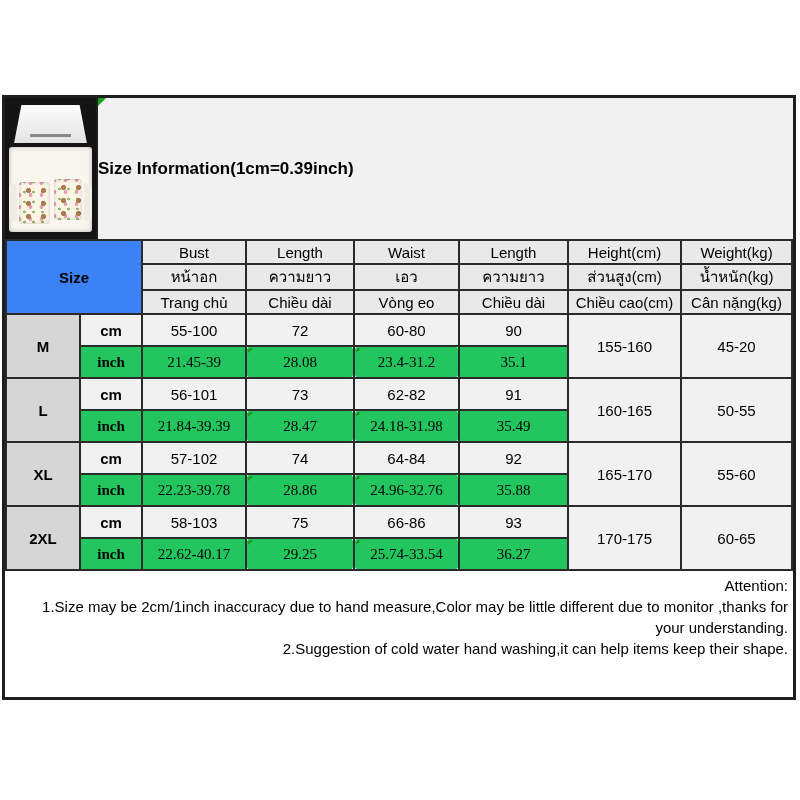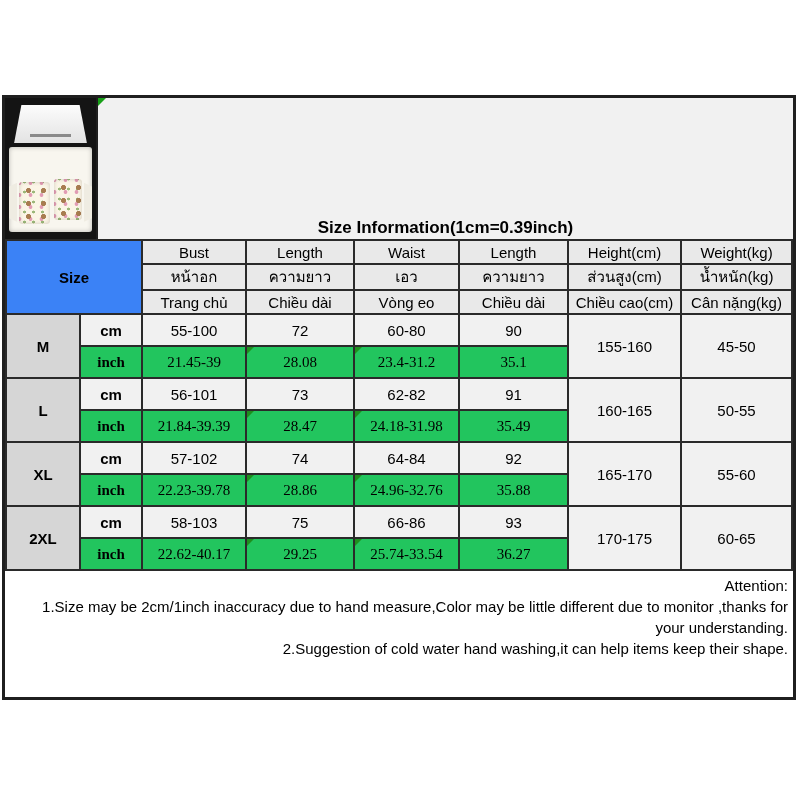--- a/index.html
+++ b/index.html
@@ -57,21 +57,21 @@
       radial-gradient(circle, #9cb87a 1.2px, transparent 1.7px);
     background-size: 15px 13px, 11px 12px, 9px 10px;
     background-position: 2px 2px, 6px 7px, 1px 5px;
     box-shadow: inset 0 0 4px rgba(0,0,0,.18);
   }
   .garment-left  { left: 12%; top: 41%; width: 38%; height: 50%; }
   .garment-right { left: 54%; top: 38%; width: 34%; height: 48%; }
 
   .title-block {
     flex: 1; background: #f1f1f1; position: relative;
-    display: flex; flex-direction: column; justify-content: flex-end; align-items: center;
+    display: flex; flex-direction: row; justify-content: flex-start; align-items: center;
     gap: 3px; text-align: center;
   }
   .title-block::before {
     content: ""; position: absolute; left: 0; top: 0;
     border-top: 8px solid #18a018; border-right: 8px solid transparent;
   }
   .title-line { font-weight: bold; font-size: 17px; line-height: 22px; }
 
   
   table.size-table {
@@ -88,21 +88,21 @@
   .size-table tr.drow { height: 32px; }
 
   .c-corner { background: #3b82f6; font-size: 28px; font-weight: bold; }
   .c-head   { background: #e9e9e9; font-weight: normal; }
   .c-label  { background: #d6d6d6; font-weight: bold; font-size: 16px; }
   .c-unit   { font-weight: bold; }
   tr.r-cm  td { background: #f1f1f1; }
   tr.r-inch td { background: #22c55e; font-family: Liberation Serif, serif; }
   td.c-span { background: #f1f1f1 !important; }
 
-  td.marked { position: relative; }
+  td.marked { position: relative; border-radius: 6px; }
   td.marked::before {
     content: ""; position: absolute; left: 0; top: 0;
     border-top: 7px solid #1e8f1e; border-right: 7px solid transparent;
   }
 
   
   .attention {
     flex: 1; background: #fff; padding: 4px 5px;
     font-size: 15px; line-height: 21px; text-align: right;
   }
@@ -170,21 +170,21 @@
         </tr>
 
         <tr class="drow r-cm">
           <th class="c-label" rowspan="2">M</th>
           <td class="c-unit">cm</td>
           <td>55-100</td>
           <td>72</td>
           <td>60-80</td>
           <td>90</td>
           <td class="c-span" rowspan="2">155-160</td>
-          <td class="c-span" rowspan="2">45-50</td>
+          <td class="c-span" rowspan="2">45-20</td>
         </tr>
         <tr class="drow r-inch">
           <td class="c-unit">inch</td>
           <td>21.45-39</td>
           <td class="marked">28.08</td>
           <td class="marked">23.4-31.2</td>
           <td>35.1</td>
         </tr>
 
         <tr class="drow r-cm">

